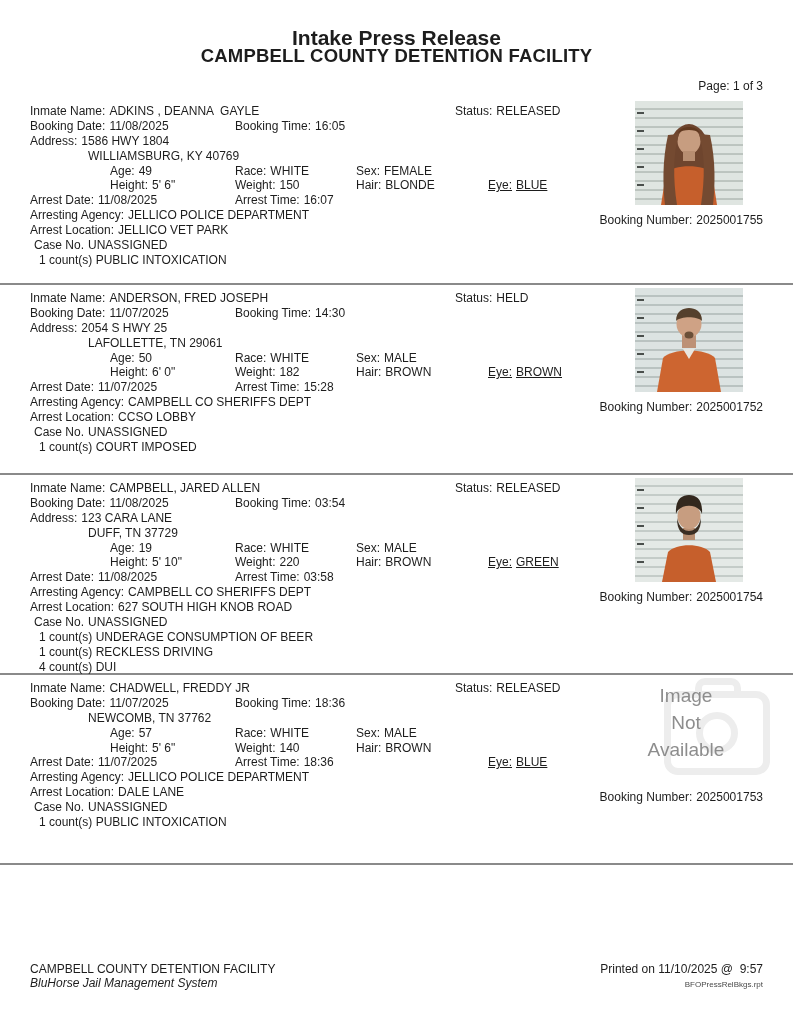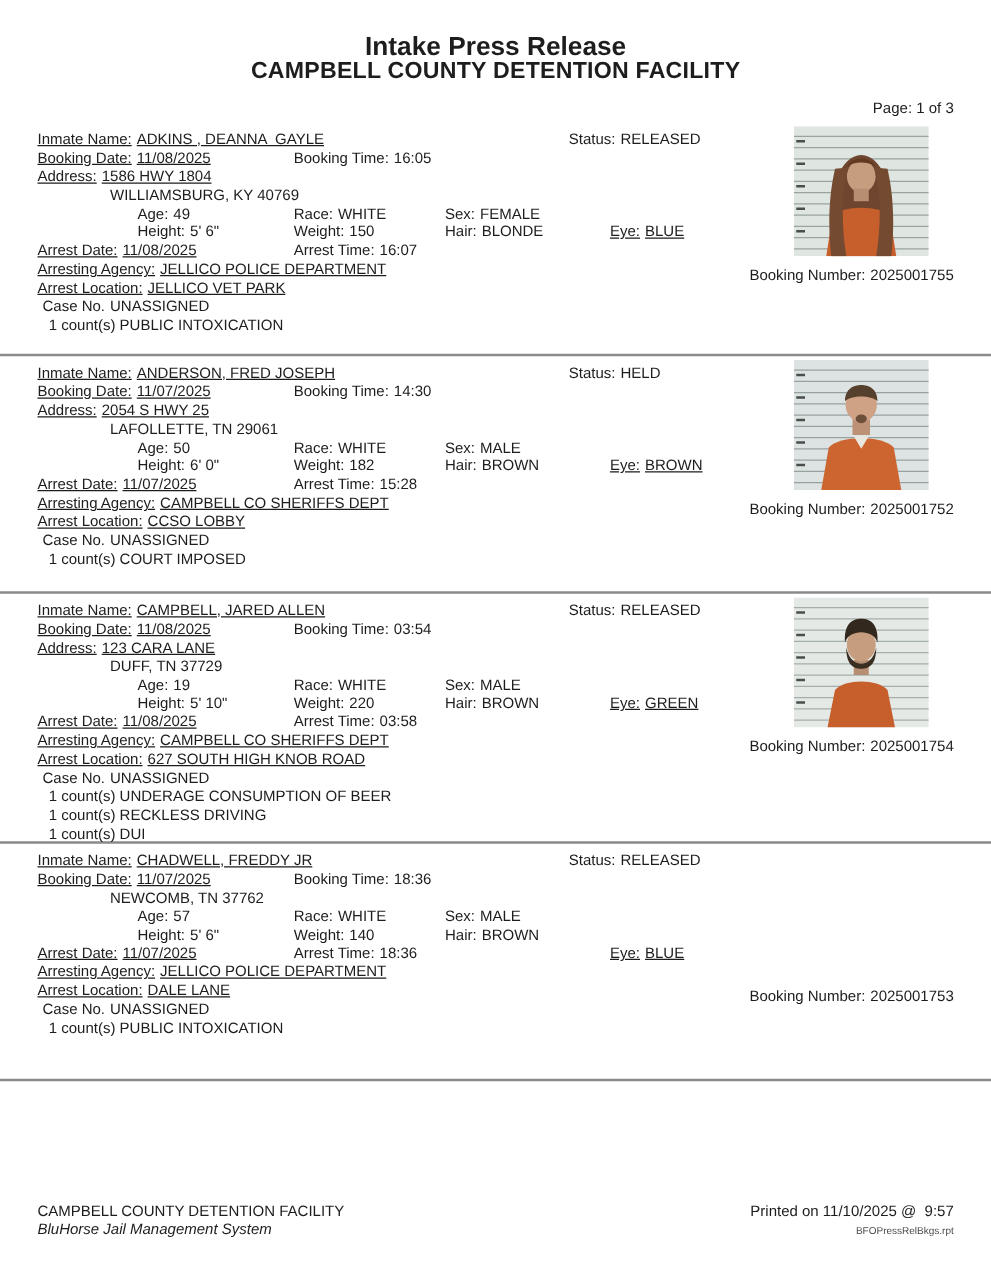--- a/index.html
+++ b/index.html
@@ -18,21 +18,21 @@
   
   .record { position:absolute; left:0; width:793px; border-bottom:2px solid #8a8a8a; }
   #rec1 { top:98px;  height:187px; }
   #rec2 { top:285px; height:190px; }
   #rec3 { top:475px; height:200px; }
   #rec4 { top:675px; height:190px; }
 
   .rec-left { position:absolute; left:30px; top:6px; width:430px; }
   .line { position:relative; height:14.9px; line-height:14.9px; }
   .cell { position:absolute; top:0; white-space:nowrap; }
-  .c-main { left:0;text-decoration:underline; }
+  .c-main { left:0; }
   .c-city { left:58px; }
   .c-sub1 { left:80px; }
   .c-col2 { left:205px; }
   .c-col3 { left:326px; }
   .case-line   { padding-left:4px; white-space:nowrap; }
   .charge-line { padding-left:9px; white-space:nowrap; }
   .lbl { white-space:pre; }
   .val { margin-left:4px; white-space:pre; }
 
   .status { position:absolute; left:455px; top:6px; white-space:nowrap; }
@@ -246,21 +246,21 @@
       </div>
       <div class="line">
         <span class="cell c-main"><span class="lbl">Arresting Agency:</span><span class="val">CAMPBELL CO SHERIFFS DEPT</span></span>
       </div>
       <div class="line">
         <span class="cell c-main"><span class="lbl">Arrest Location:</span><span class="val">627 SOUTH HIGH KNOB ROAD</span></span>
       </div>
       <div class="line case-line"><span class="lbl">Case No.</span><span class="val">UNASSIGNED</span></div>
       <div class="line charge-line">1 count(s) UNDERAGE CONSUMPTION OF BEER</div>
       <div class="line charge-line">1 count(s) RECKLESS DRIVING</div>
-      <div class="line charge-line">1 count(s) DUI</div>
+      <div class="line charge-line">4 count(s) DUI</div>
     </div>
     <div class="status"><span class="lbl">Status:</span><span class="val">RELEASED</span></div>
     <div class="eye"><span class="lbl">Eye:</span><span class="val">GREEN</span></div>
     <div class="photo">
       <svg viewBox="0 0 108 104" width="108" height="104">
         <rect width="108" height="104" fill="#e4e9e6"></rect>
         <g stroke="#a4aeaa" stroke-width="1">
           <line x1="0" y1="8" x2="108" y2="8"></line>
             <line x1="0" y1="17" x2="108" y2="17"></line>
             <line x1="0" y1="26" x2="108" y2="26"></line>
@@ -320,20 +320,31 @@
         <span class="cell c-main"><span class="lbl">Arresting Agency:</span><span class="val">JELLICO POLICE DEPARTMENT</span></span>
       </div>
       <div class="line">
         <span class="cell c-main"><span class="lbl">Arrest Location:</span><span class="val">DALE LANE</span></span>
       </div>
       <div class="line case-line"><span class="lbl">Case No.</span><span class="val">UNASSIGNED</span></div>
       <div class="line charge-line">1 count(s) PUBLIC INTOXICATION</div>
     </div>
     <div class="status"><span class="lbl">Status:</span><span class="val">RELEASED</span></div>
     <div class="eye"><span class="lbl">Eye:</span><span class="val">BLUE</span></div>
+    <div class="placeholder">
+      <div class="cam">
+        <div class="cam-hump"></div>
+        <div class="cam-lens"></div>
+      </div>
+      <div class="ph-text">
+        <div>Image</div>
+        <div>Not</div>
+        <div>Available</div>
+      </div>
+    </div>
     <div class="bookno"><span class="lbl">Booking Number:</span><span class="val">2025001753</span></div>
   </section>
 
   <div class="footer-left">
     <div>CAMPBELL COUNTY DETENTION FACILITY</div>
     <div class="footer-sys">BluHorse Jail Management System</div>
   </div>
   <div class="footer-right">
     <div class="val">Printed on 11/10/2025 @  9:57</div>
     <div class="footer-report">BFOPressRelBkgs.rpt</div>

